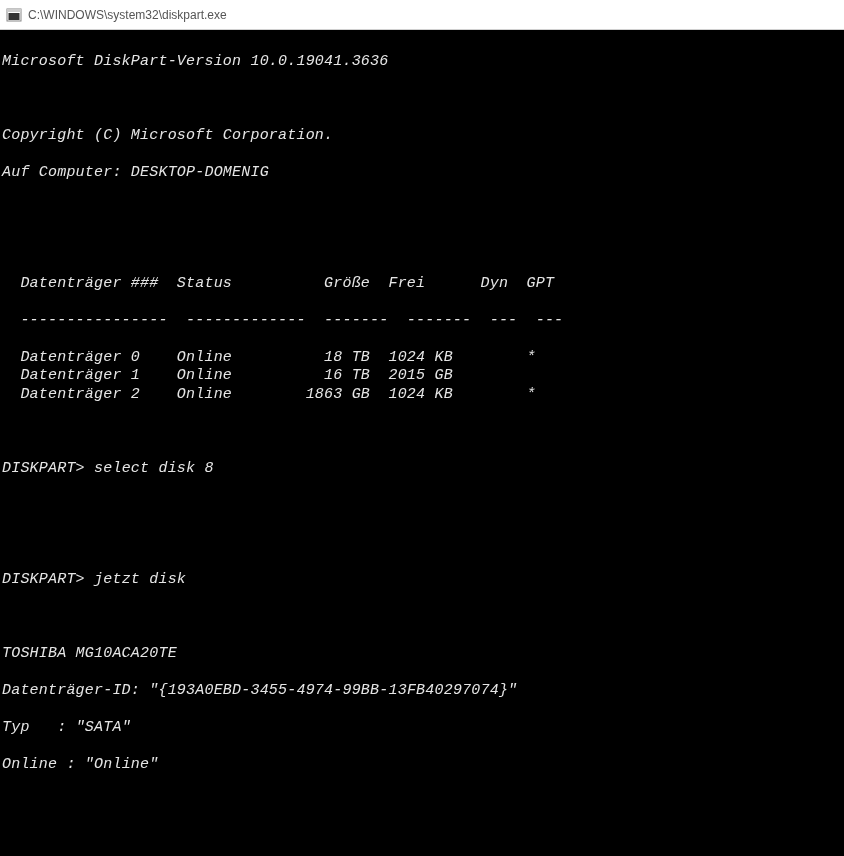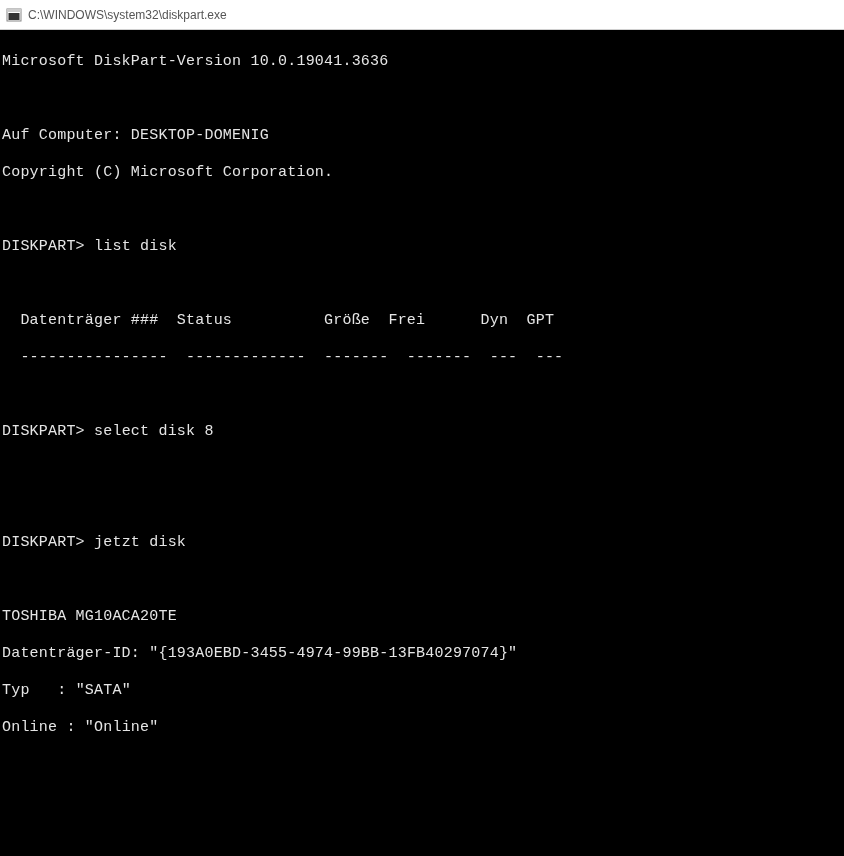--- a/index.html
+++ b/index.html
@@ -40,47 +40,47 @@
   .titlebar .icon svg { display: block; }
   .console {
     background: #000000;
     color: #e5e5e5;
     font-size: 15px;
     line-height: 18.5px;
     white-space: pre;
     padding: 4px 2px;
     letter-spacing: 0.2px;
   }
-  .row { white-space: pre; }
+  .row { white-space: pre; font-style: italic; }
 </style>
 </head>
 <body>
 
 <div class="window">
   <div class="titlebar">
     <span class="icon">
       <svg width="16" height="16" viewBox="0 0 16 16">
         <rect x="1" y="2" width="14" height="12" fill="#fff" stroke="#888" stroke-width="1"></rect>
         <rect x="1" y="2" width="14" height="3" fill="#ccc"></rect>
         <rect x="2.5" y="6" width="11" height="7" fill="#333"></rect>
       </svg>
     </span>
     <span>C:\WINDOWS\system32\diskpart.exe</span>
   </div>
 
   <div class="console">
 <div class="row">Microsoft DiskPart-Version 10.0.19041.3636</div>
 <div class="row">&nbsp;</div>
+<div class="row">Copyright (C) Microsoft Corporation.</div>
 <div class="row">Auf Computer: DESKTOP-DOMENIG</div>
-<div class="row">Copyright (C) Microsoft Corporation.</div>
 <div class="row">&nbsp;</div>
-<div class="row"><span>DISKPART&gt;</span> <span>list disk</span></div>
 <div class="row">&nbsp;</div>
 <div class="row" id="disk-header">  Datenträger ###  Status          Größe  Frei      Dyn  GPT</div>
 <div class="row" id="disk-divider">  ----------------  -------------  -------  -------  ---  ---</div>
+<div id="disk-rows"><div class="row">  Datenträger 0    Online          18 TB  1024 KB        *  </div><div class="row">  Datenträger 1    Online          16 TB  2015 GB           </div><div class="row">  Datenträger 2    Online        1863 GB  1024 KB        *  </div></div>
 <div class="row">&nbsp;</div>
 <div class="row"><span>DISKPART&gt;</span> <span>select disk 8</span></div>
 <div class="row">&nbsp;</div>
 <div class="row">&nbsp;</div>
 <div class="row"><span>DISKPART&gt;</span> <span>jetzt disk</span></div>
 <div class="row">&nbsp;</div>
 <div class="row">TOSHIBA MG10ACA20TE</div>
 <div class="row"><span>Datenträger-ID:</span> <span>"{193A0EBD-3455-4974-99BB-13FB40297074}"</span></div>
 <div class="row"><span>Typ   :</span> <span>"SATA"</span></div>
 <div class="row"><span>Online :</span> <span>"Online"</span></div>

